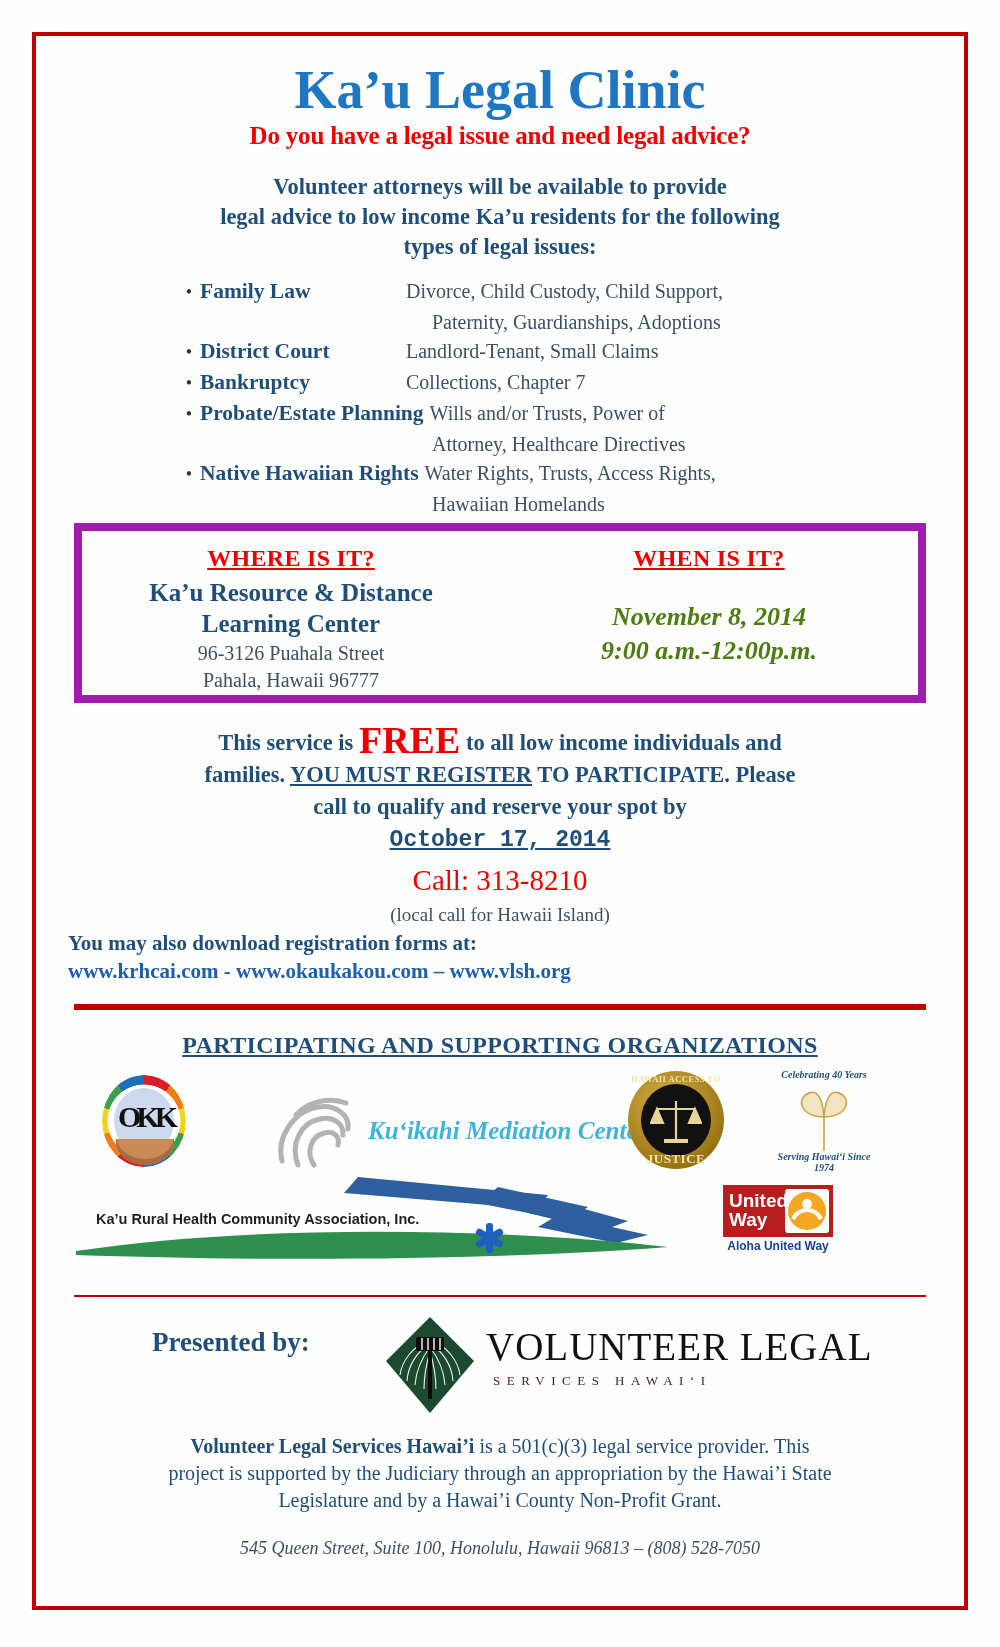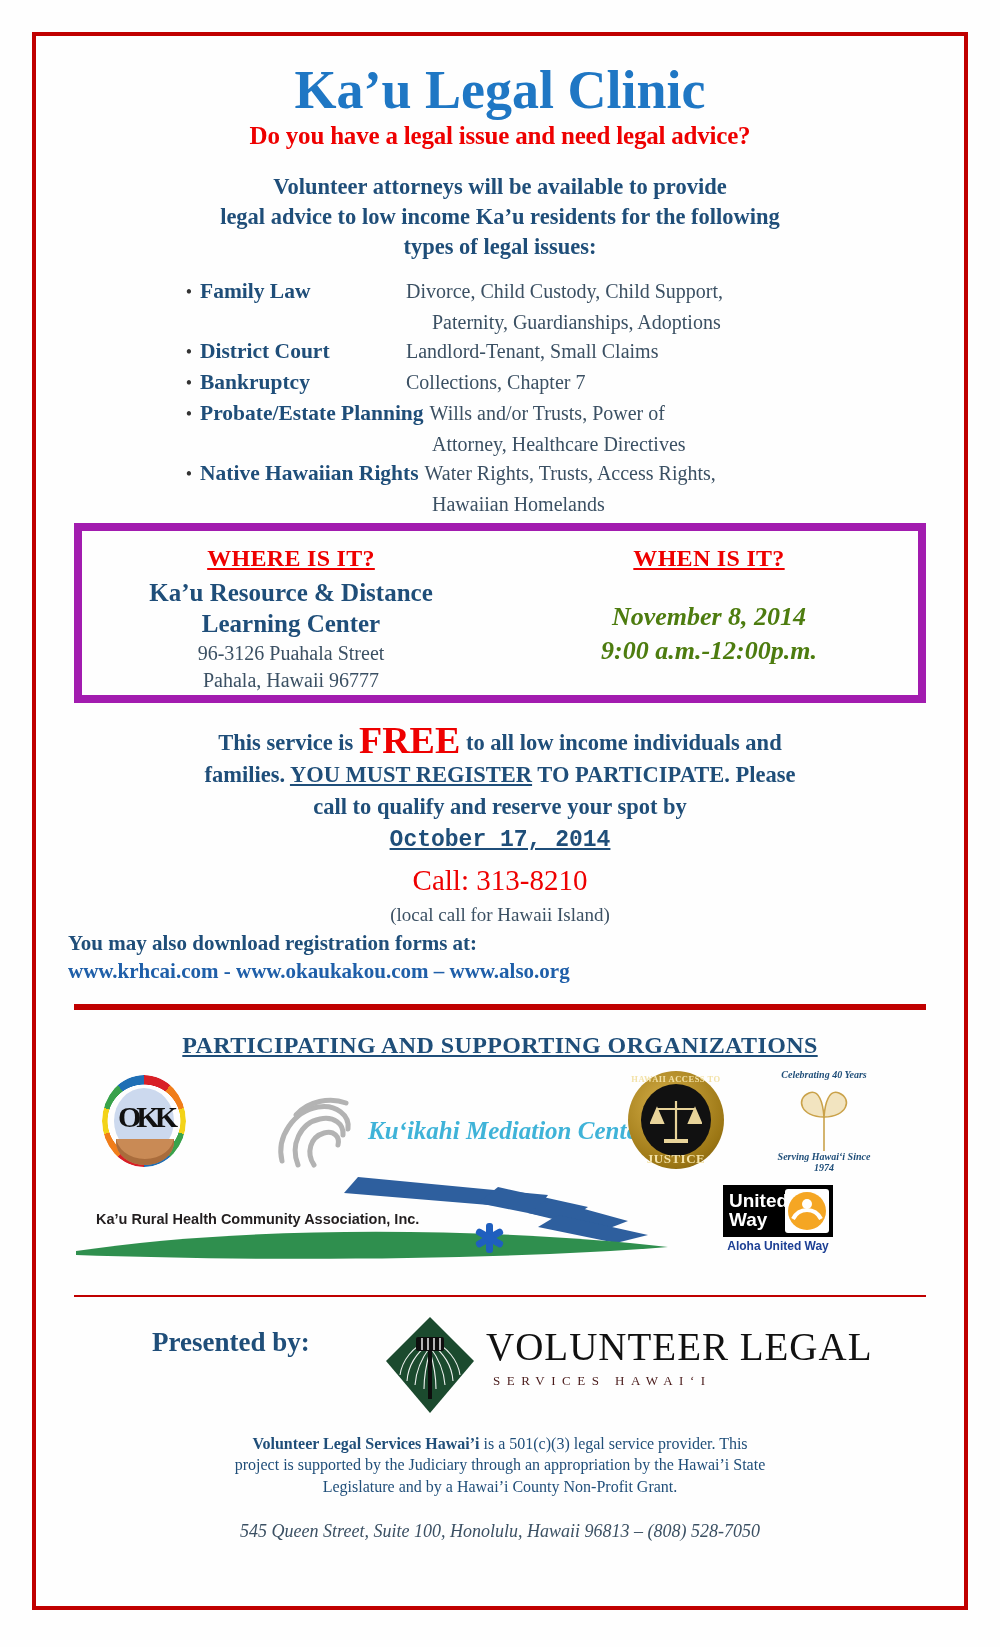--- a/index.html
+++ b/index.html
@@ -326,21 +326,21 @@
   .krhca-label {
     position: absolute; left: 28px; top: 142px;
     color: #231f20; font-family: "Liberation Sans", sans-serif;
     font-weight: bold; font-size: 14.5px;
   }
 
   
   .uw-logo { left: 655px; top: 116px; width: 110px; height: 72px; }
   .uw-box {
     position: absolute; left: 0; top: 0; width: 110px; height: 52px;
-    background: #000000; display: flex; align-items: center;
+    background: #b91c1c; display: flex; align-items: center;
   }
   .uw-words {
     color: #ffffff; font-family: "Liberation Sans", sans-serif;
     font-weight: bold; font-size: 19px; line-height: 0.95;
     padding-left: 6px;
   }
   .uw-rainbow {
     position: absolute; right: 4px; top: 4px; width: 44px; height: 44px;
     background: #ffffff; border-radius: 3px;
     display: flex; align-items: center; justify-content: center;
@@ -377,21 +377,21 @@
     color: #4a1b1b;
     font-family: "Liberation Serif", serif;
     font-size: 13px;
     letter-spacing: 6.5px;
   }
 
   
   .footer-note {
     text-align: center;
     color: #1f4e79;
-    font-size: 16px;
+    font-size: 20px;
     line-height: 1.35;
     margin-top: 14px;
     padding: 0 24px;
   }
   .footer-note b { font-weight: bold; }
   .footer-addr {
     text-align: center;
     color: #3b5063;
     font-style: italic;
     font-size: 18px;
@@ -476,21 +476,21 @@
       <div>call to qualify and reserve your spot by</div>
       <div>
         <span class="deadline">October 17, 2014</span>
       </div>
       <div class="callnum">Call: 313-8210</div>
       <div class="localcall">(local call for Hawaii Island)</div>
     </div>
 
     <div class="dl-forms">
       <div>You may also download registration forms at:</div>
-      <div class="dl-urls">www.krhcai.com - www.okaukakou.com – www.also.org</div>
+      <div class="dl-urls">www.krhcai.com - www.okaukakou.com – www.vlsh.org</div>
     </div>
 
     <div class="rule-thick"></div>
 
     <div class="org-head">PARTICIPATING AND SUPPORTING ORGANIZATIONS</div>
 
     <div class="logos">
 
       <div class="logo rainbow-logo">
         <div class="ring"></div>

